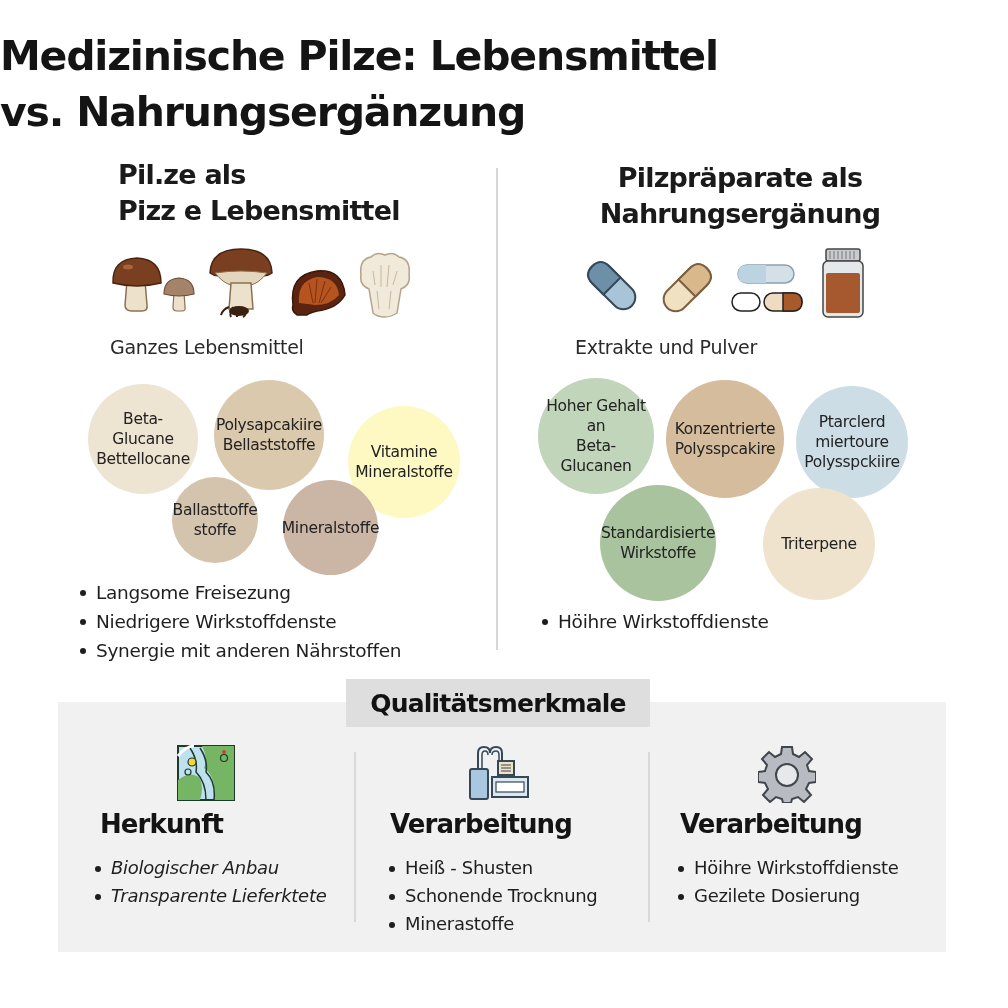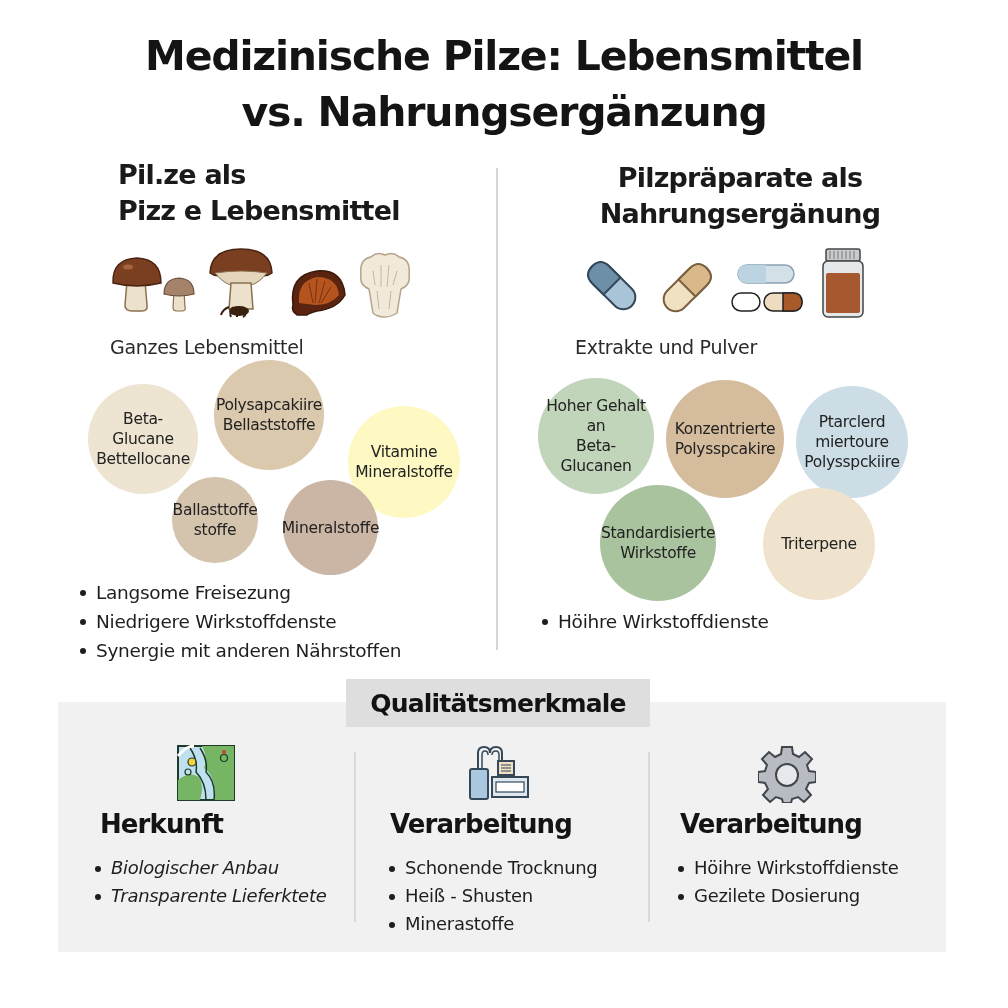--- a/index.html
+++ b/index.html
@@ -1,21 +1,21 @@
 <!DOCTYPE html>
 <html><head>
   <meta charset="utf-8">
   <style>
     * { box-sizing: border-box; margin: 0; padding: 0; }
     html, body { width: 1008px; height: 1008px; background: #ffffff; overflow: hidden; }
     body { position: relative; font-family: "DejaVu Sans", sans-serif; color: #161616; }
 
     .title {
       position: absolute; left: 0; top: 28px; width: 1008px;
-      text-align: center; font-family: "DejaVu Sans", sans-serif;
+      font-family: "DejaVu Sans", sans-serif;
       font-weight: bold; font-size: 41px; line-height: 56px; letter-spacing: -1.2px;
       color: #141414;
     }
 
     .col-heading {
       position: absolute; font-weight: bold; font-size: 27px; line-height: 36px;
       letter-spacing: -0.8px; color: #1a1a1a;
     }
     .col-heading.left { left: 118px; top: 157px; text-align: left; }
     .col-heading.right { left: 560px; top: 160px; width: 360px; text-align: center; }
@@ -125,21 +125,21 @@
 </div>
 
 <div class="sub-label" style="left:110px; top:335px; width:300px;">Ganzes Lebensmittel</div>
 
 <div class="circle" style="left:88px; top:384px; width:110px; height:110px; background:#ede4d2;">
   <div>
       <div>Beta-Glucane</div>
       <div>Bettellocane</div>
     </div>
 </div>
-<div class="circle" style="left:214px; top:360px; width:110px; height:110px; background:#dac9ad;">
+<div class="circle" style="left:214px; top:380px; width:110px; height:110px; background:#dac9ad;">
   <div>
       <div>Polysapcakiire</div>
       <div>Bellaststoffe</div>
     </div>
 </div>
 <div class="circle" style="left:348px; top:406px; width:112px; height:112px; background:#fef9c3;">
   <div>
       <div>Vitamine</div>
       <div>Mineralstoffe</div>
     </div>
@@ -266,22 +266,22 @@
   <path d="M10 24 V8 Q10 2 16 2 Q22 2 22 8 Q22 2 28 2 Q34 2 34 8 V16" stroke="#34485a" stroke-width="2" fill="none"></path>
   <path d="M14 24 V10 Q14 6 17 6 Q20 6 20 10 M24 10 Q24 6 28 6 Q31 6 31 10 V16" stroke="#34485a" stroke-width="1.5" fill="none"></path>
   <rect x="2" y="24" width="18" height="30" rx="2" fill="#a9c8e0" stroke="#34485a" stroke-width="2"></rect>
   <rect x="30" y="16" width="16" height="14" fill="#efe1c2" stroke="#34485a" stroke-width="2"></rect>
   <path d="M33 20 H43 M33 23 H43 M33 26 H43" stroke="#34485a" stroke-width="1.2"></path>
   <rect x="24" y="32" width="36" height="20" fill="#dde7ee" stroke="#34485a" stroke-width="2"></rect>
   <rect x="28" y="37" width="28" height="10" fill="#ffffff" stroke="#34485a" stroke-width="1.2"></rect>
 </svg>
 <div class="q-title" style="left:390px; top:808px; width:220px;">Verarbeitung</div>
 <ul class="q-bullets" style="left:387px; top:854px;">
+  <li>Heiß - Shusten</li>
   <li>Schonende Trocknung</li>
-  <li>Heiß - Shusten</li>
   <li>Minerastoffe</li>
 </ul>
 
 <svg style="position:absolute; left:758px; top:745px;" width="58" height="58" viewBox="0 0 58 58">
   <g transform="translate(29 29)">
     <path d="M-5 -27 L5 -27 L6 -20 L12 -17 L18 -22 L25 -15 L20 -9 L22 -3 L29 -2 L29 8 L22 9 L19 15 L24 21 L17 28 L11 23 L5 25 L4 29 L-4 29 L-5 25 L-11 23 L-17 28 L-24 21 L-19 15 L-22 9 L-29 8 L-29 -2 L-22 -3 L-20 -9 L-25 -15 L-18 -22 L-12 -17 L-6 -20 Z" fill="#b8bcc2" stroke="#40464c" stroke-width="2"></path>
     <circle cx="0" cy="1" r="11" fill="#e6e8eb" stroke="#40464c" stroke-width="2"></circle>
   </g>
 </svg>
 <div class="q-title" style="left:680px; top:808px; width:220px;">Verarbeitung</div>

